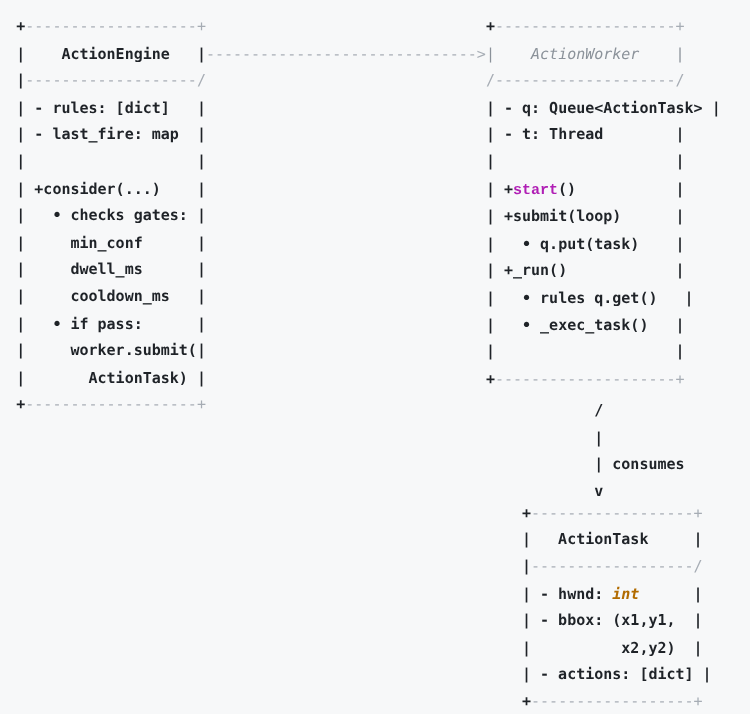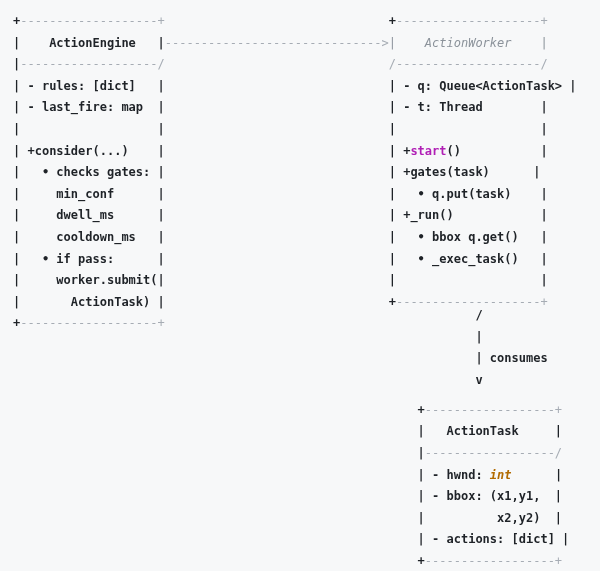--- a/index.html
+++ b/index.html
@@ -12,21 +12,21 @@
   pre.el{
     position:absolute;margin:0;
     font-family:"DejaVu Sans Mono","Liberation Mono",monospace;
     font-size:12px;line-height:21.6px;white-space:pre;
   }
   
   .d {color:var(--c-text,#1f2328);font-weight:600;}
   .g {color:var(--c-muted,#a6acb4);font-weight:400;}
   .gi{color:var(--c-comment,#8b929a);font-weight:400;font-style:italic;}
   .li{color:var(--c-label,#9ba2aa);font-weight:400;font-style:italic;}
-  .m {color:var(--c-keyword,#b01fb5);font-weight:600;}
+  .m {color:var(--c-keyword,#b01fb5);font-weight:600;font-family:Liberation Mono, monospace;}
   .o {color:var(--c-type,#b26b00);font-weight:600;font-style:italic;}
 </style>
 </head>
 <body>
 
 <div class="stage">
   <pre class="el" style="left: 13.0246px; top: 11px;"><span class="d">+</span><span class="g">-------------------+</span>
 <span class="d">|    ActionEngine   |</span>
 <span class="d">|</span><span class="g">-------------------/</span>
 <span class="d">| - rules: [dict]   |</span>
@@ -42,28 +42,28 @@
 <span class="d">|       ActionTask) |</span>
 <span class="d">+</span><span class="g">-------------------+</span></pre>
   <pre class="el" style="left: 164.741px; top: 32.6px;"><span class="g">------------------------------&gt;</span></pre>
   <pre class="el" style="left: 388.704px; top: 11px;"><span class="d">+</span><span class="g">--------------------+</span>
 <span class="gi">|    ActionWorker    |</span>
 <span class="g">/--------------------/</span>
 <span class="d">| - q: Queue&lt;ActionTask&gt; |</span>
 <span class="d">| - t: Thread        |</span>
 <span class="d">|                    |</span>
 <span class="d">| +</span><span class="m">start</span><span class="d">()           |</span>
-<span class="d">| +gates(task)      |</span>
+<span class="d">| +submit(loop)      |</span>
 <span class="d">|   • q.put(task)    |</span>
 <span class="d">| +_run()            |</span>
-<span class="d">|   • bbox q.get()   |</span>
+<span class="d">|   • rules q.get()   |</span>
 <span class="d">|   • _exec_task()   |</span>
 <span class="d">|                    |</span>
 <span class="d">+</span><span class="g">--------------------+</span></pre>
-  <pre class="el" style="left: 475.399px; top: 305px;"><span class="d">/</span>
+  <pre class="el" style="left: 475.399px; top: 318px;"><span class="d">/</span>
 <span class="d">|</span>
 <span class="d">| consumes</span>
 <span class="d">v</span></pre>
   <pre class="el" style="left: 417.602px; top: 399.8px;"><span class="d">+</span><span class="g">------------------+</span>
 <span class="d">|   ActionTask     |</span>
 <span class="d">|</span><span class="g">------------------/</span>
 <span class="d">| - hwnd: </span><span class="o">int</span><span class="d">      |</span>
 <span class="d">| - bbox: (x1,y1,  |</span>
 <span class="d">|          x2,y2)  |</span>
 <span class="d">| - actions: [dict] |</span>

